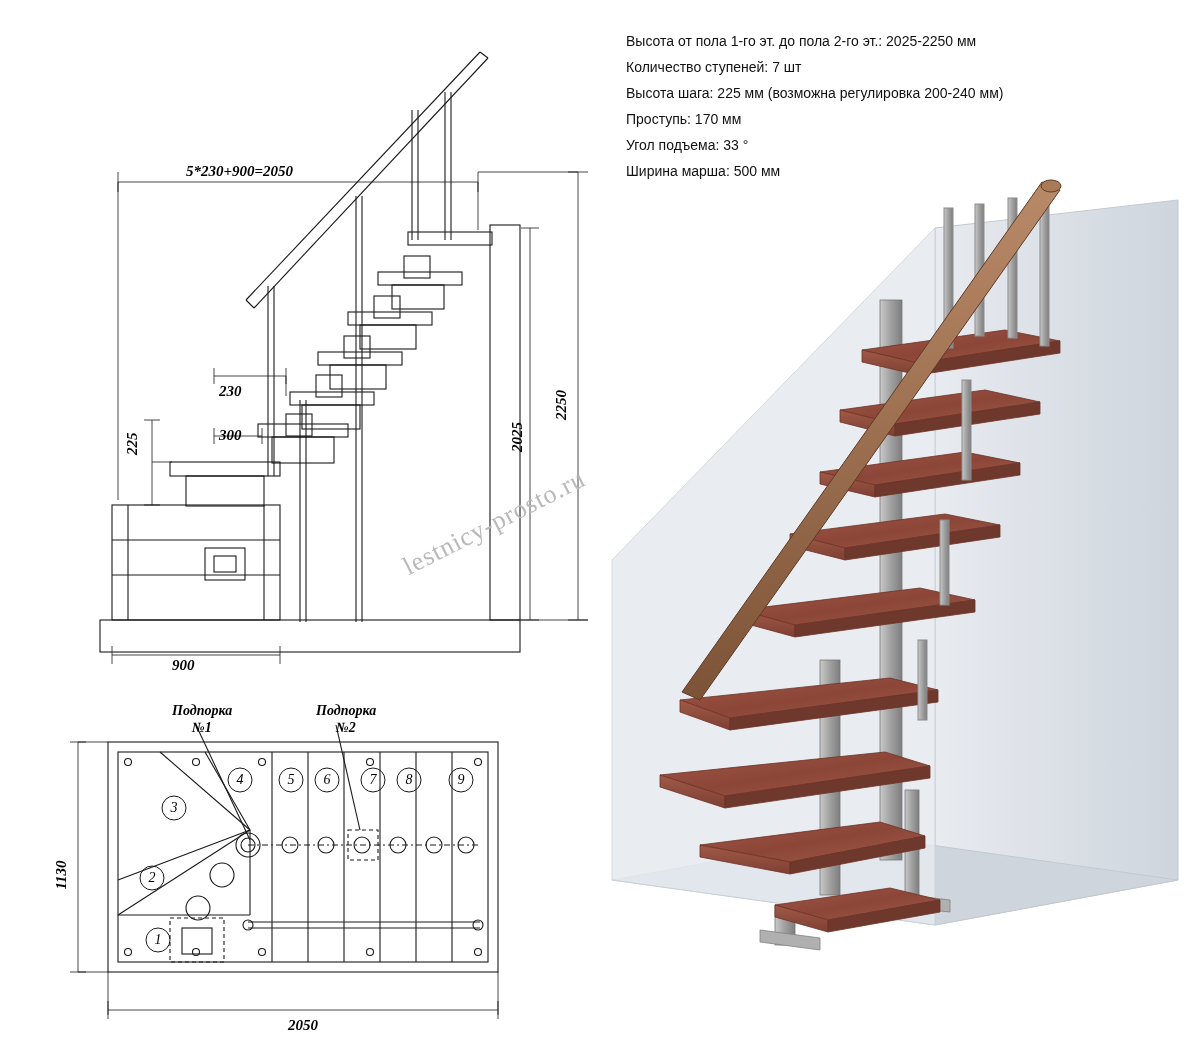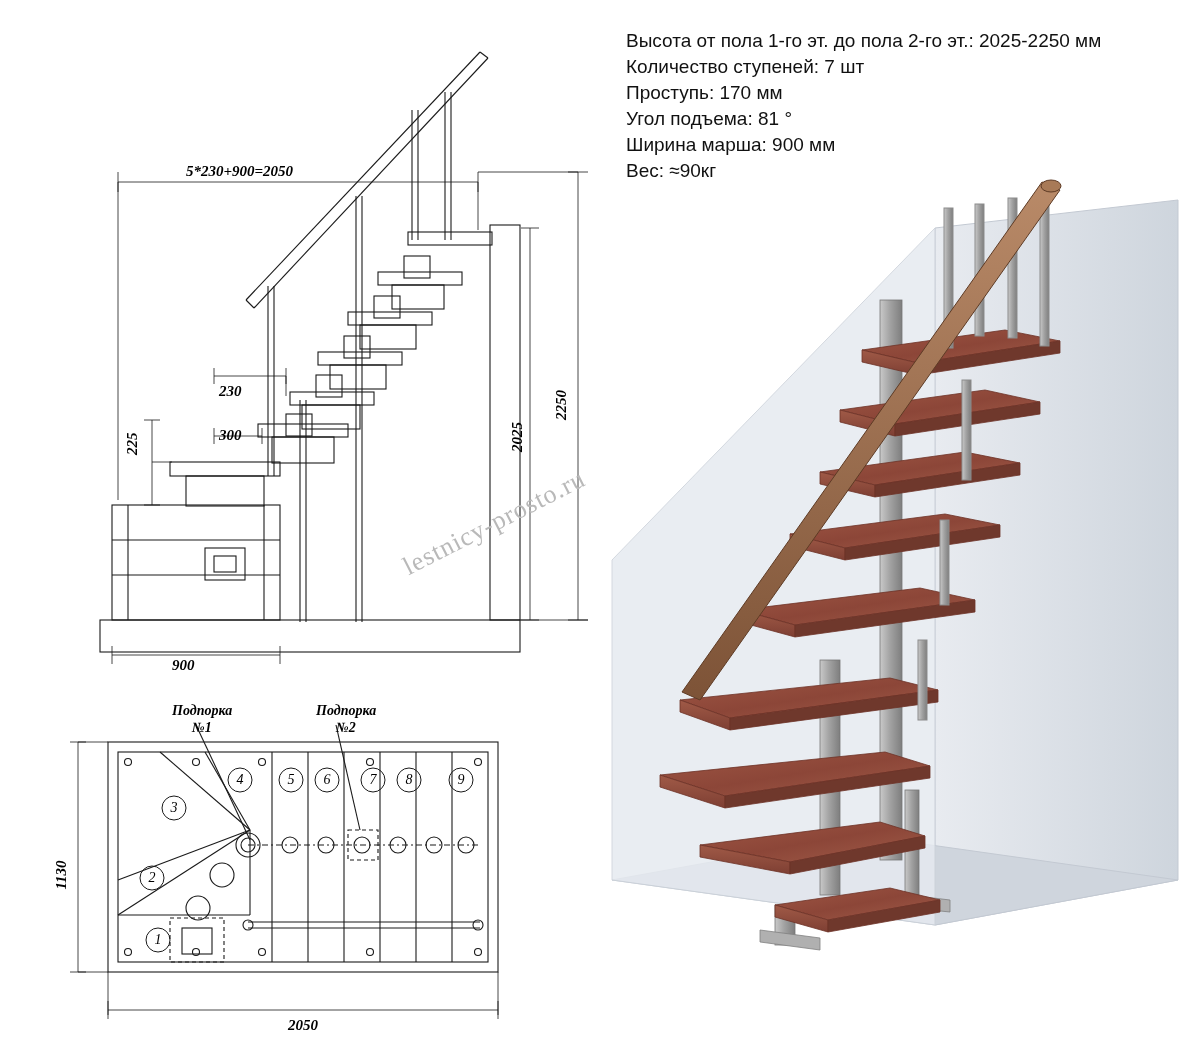--- a/index.html
+++ b/index.html
@@ -18,21 +18,21 @@
   .canvas {
     position: absolute;
     inset: 0;
   }
   
   .spec-list {
     position: absolute;
     left: 626px;
     top: 28px;
     width: 540px;
-    font-size: 19px;
+    font-size: 14px;
     line-height: 26px;
     color: #111;
   }
   .spec-list .spec-line {
     white-space: nowrap;
   }
   
   .watermark {
     position: absolute;
     left: 398px;
@@ -75,24 +75,24 @@
   }
 </style>
 </head>
 <body>
 
 <div class="canvas">
 
   <div class="spec-list">
     <div class="spec-line">Высота от пола 1-го эт. до пола 2-го эт.: 2025-2250 мм</div>
     <div class="spec-line">Количество ступеней: 7 шт</div>
+    <div class="spec-line">Высота шага: 225 мм (возможна регулировка 200-240 мм)</div>
     <div class="spec-line">Проступь: 170 мм</div>
-    <div class="spec-line">Угол подъема: 81 °</div>
-    <div class="spec-line">Ширина марша: 900 мм</div>
-    <div class="spec-line">Вес: ≈90кг</div>
+    <div class="spec-line">Угол подъема: 33 °</div>
+    <div class="spec-line">Ширина марша: 500 мм</div>
   </div>
 
   <svg class="draw" width="1191" height="1044">
     <defs>
       <linearGradient id="wallGrad" x1="0" y1="0" x2="1" y2="0">
         <stop offset="0%" stop-color="#e8ebf0"></stop>
         <stop offset="100%" stop-color="#ced5dd"></stop>
       </linearGradient>
       <linearGradient id="woodGrad" x1="0" y1="0" x2="0" y2="1">
         <stop offset="0%" stop-color="#a05a47"></stop>

